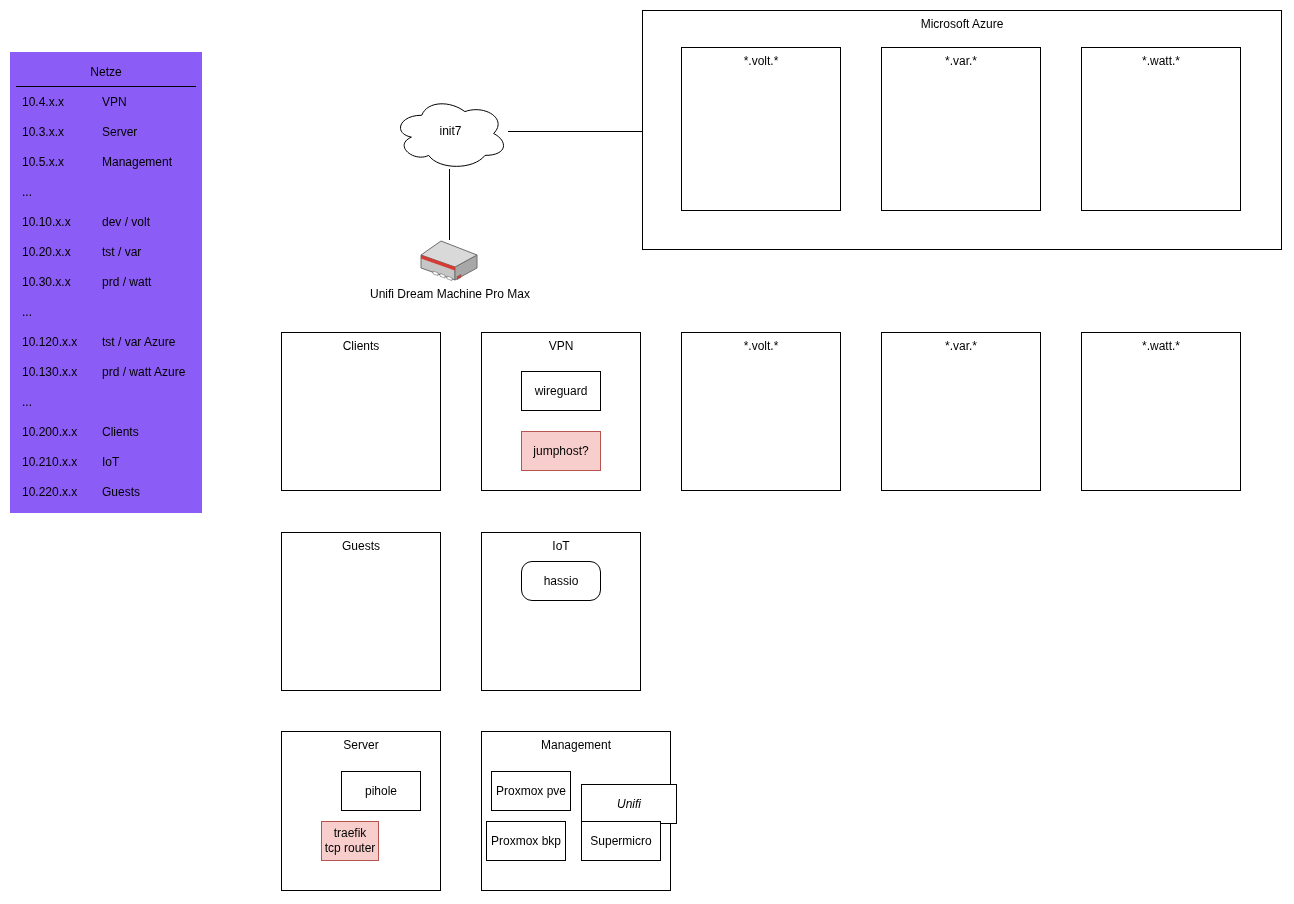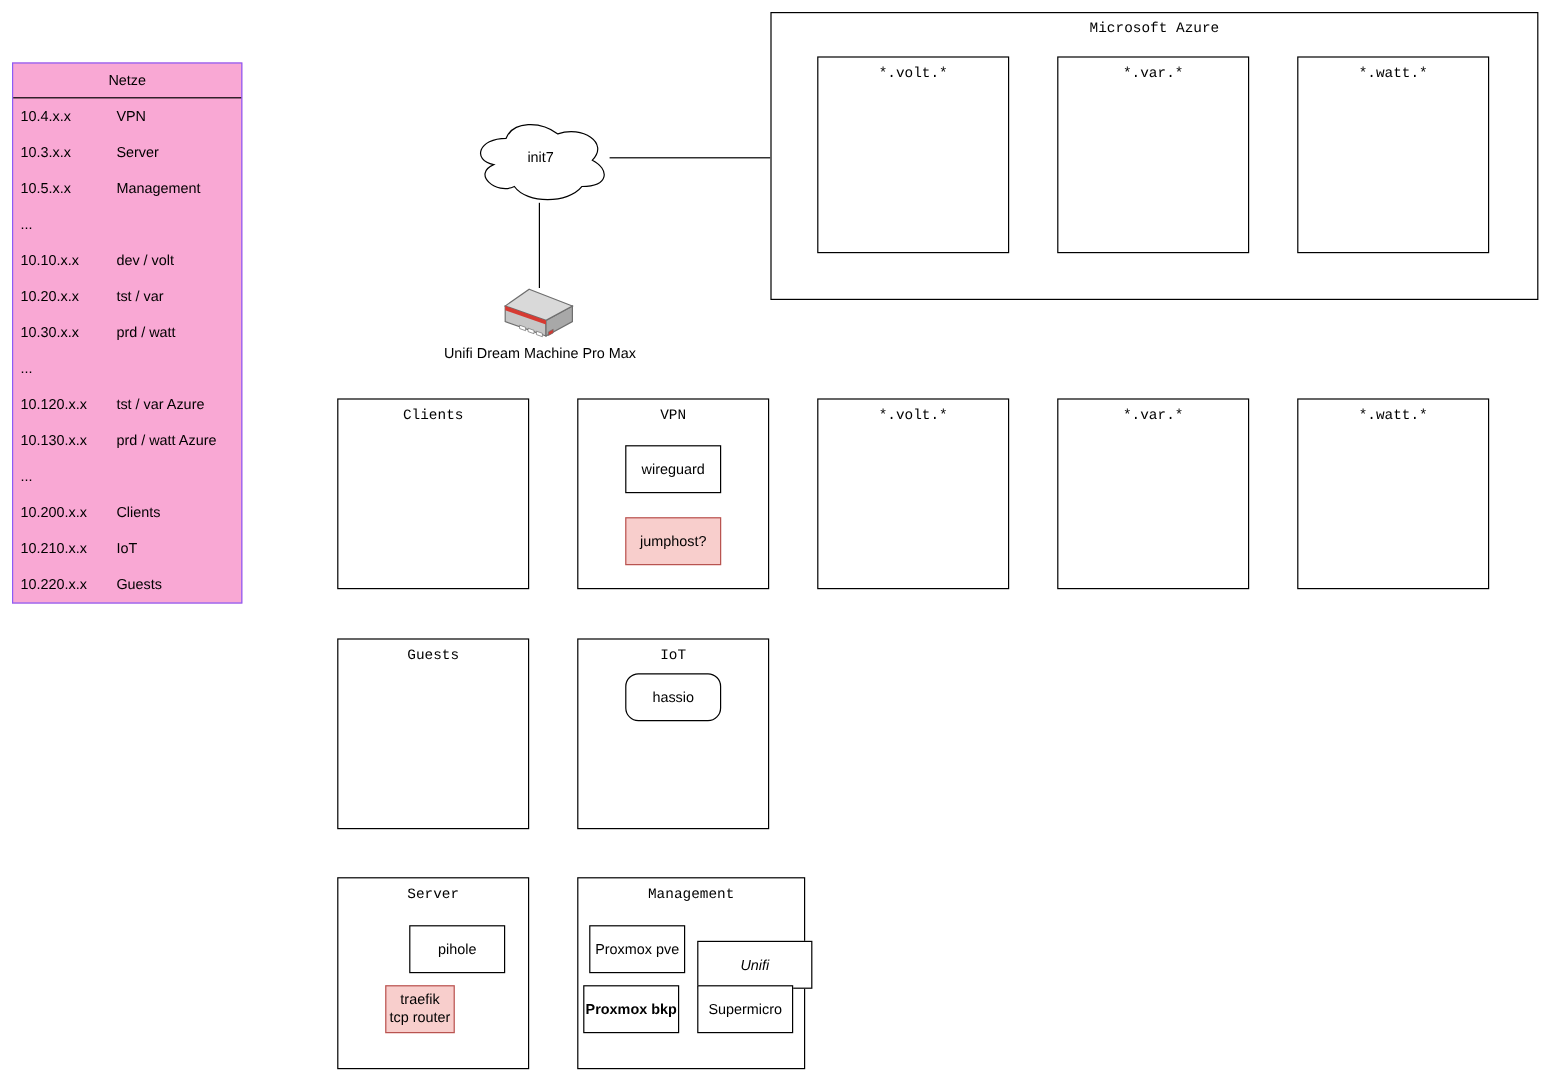--- a/index.html
+++ b/index.html
@@ -19,41 +19,40 @@
     background: #ffffff;
     box-sizing: border-box;
   }
   .title {
     position: absolute;
     top: 6px;
     left: 0;
     right: 0;
     text-align: center;
     line-height: 15px;
-    font-family: Liberation Mono, monospace;
   }
   .node {
     position: absolute;
     border: 1px solid #000000;
     background: #ffffff;
     box-sizing: border-box;
     display: flex;
     align-items: center;
     justify-content: center;
     text-align: center;
     white-space: pre-line;
     line-height: 15px;
   }
   .node.hl {
     background: #f8cecc;
     border-color: #b85450;
   }
   .line { position: absolute; background: #000000; }
   
-  #netze-table { position: absolute; left: 10px; top: 52px; width: 192px; border: 1px solid #8b5cf6; background: #f9a8d4; box-sizing: border-box; }
+  #netze-table { position: absolute; left: 10px; top: 52px; width: 192px; border: 6px solid #8b5cf6; background: #8b5cf6; box-sizing: border-box; }
   #netze-header { height: 28px; border-bottom: 1px solid #000; display: flex; align-items: center; justify-content: center; }
   .nrow { height: 30px; display: flex; align-items: center; }
   .nip { width: 80px; padding-left: 6px; flex: none; }
   .nlabel { flex: 1; }
   
   .float-label {
     position: absolute;
     text-align: center;
     line-height: 15px;
   }
@@ -217,16 +216,16 @@
   </div>
   <div class="node" style="left:321px; top:771px; width:80px; height:40px;margin-left:20px;">pihole</div>
   <div class="node hl" style="left:321px; top:821px; width:58px; height:40px;text-align:center;">traefik
 tcp router</div>
 
   <div class="box" style="left:481px; top:731px; width:190px; height:160px;">
     <div class="title">Management</div>
   </div>
   <div class="node" style="left:491px; top:771px; width:80px; height:40px;">Proxmox pve</div>
   <div class="node" style="left:581px; top:784px; width:96px; height:40px;font-style:italic;">Unifi</div>
-  <div class="node" style="left:486px; top:821px; width:80px; height:40px;font-weight:bold;">Proxmox bkp</div>
+  <div class="node" style="left:486px; top:821px; width:80px; height:40px;">Proxmox bkp</div>
   <div class="node" style="left:581px; top:821px; width:80px; height:40px;">Supermicro</div>
 
 </div>
 
 </body></html>

